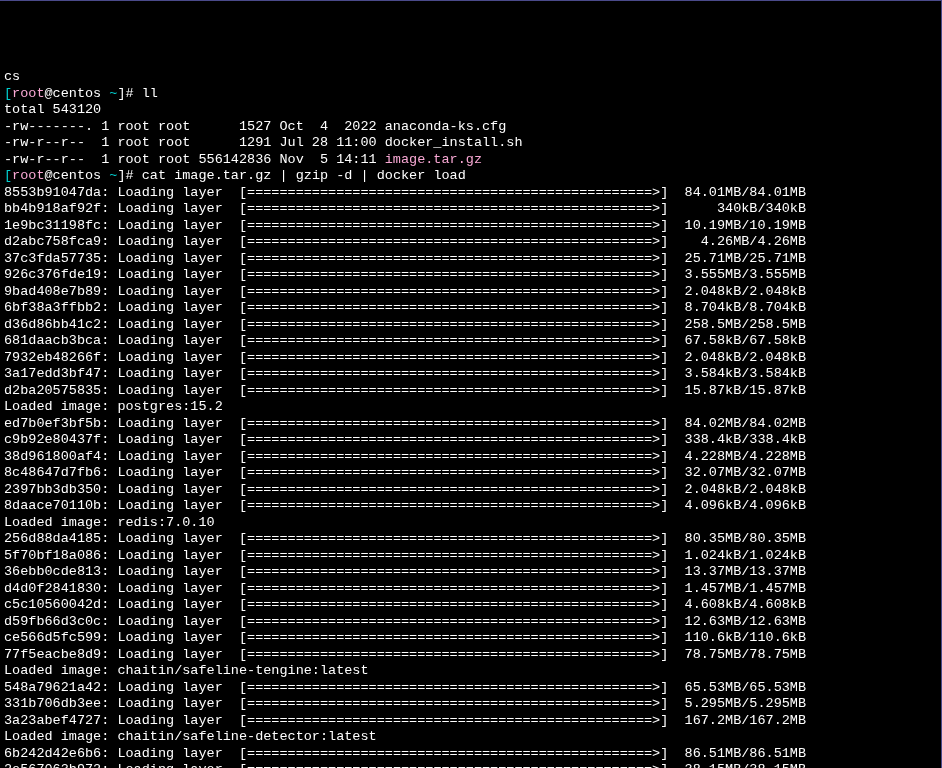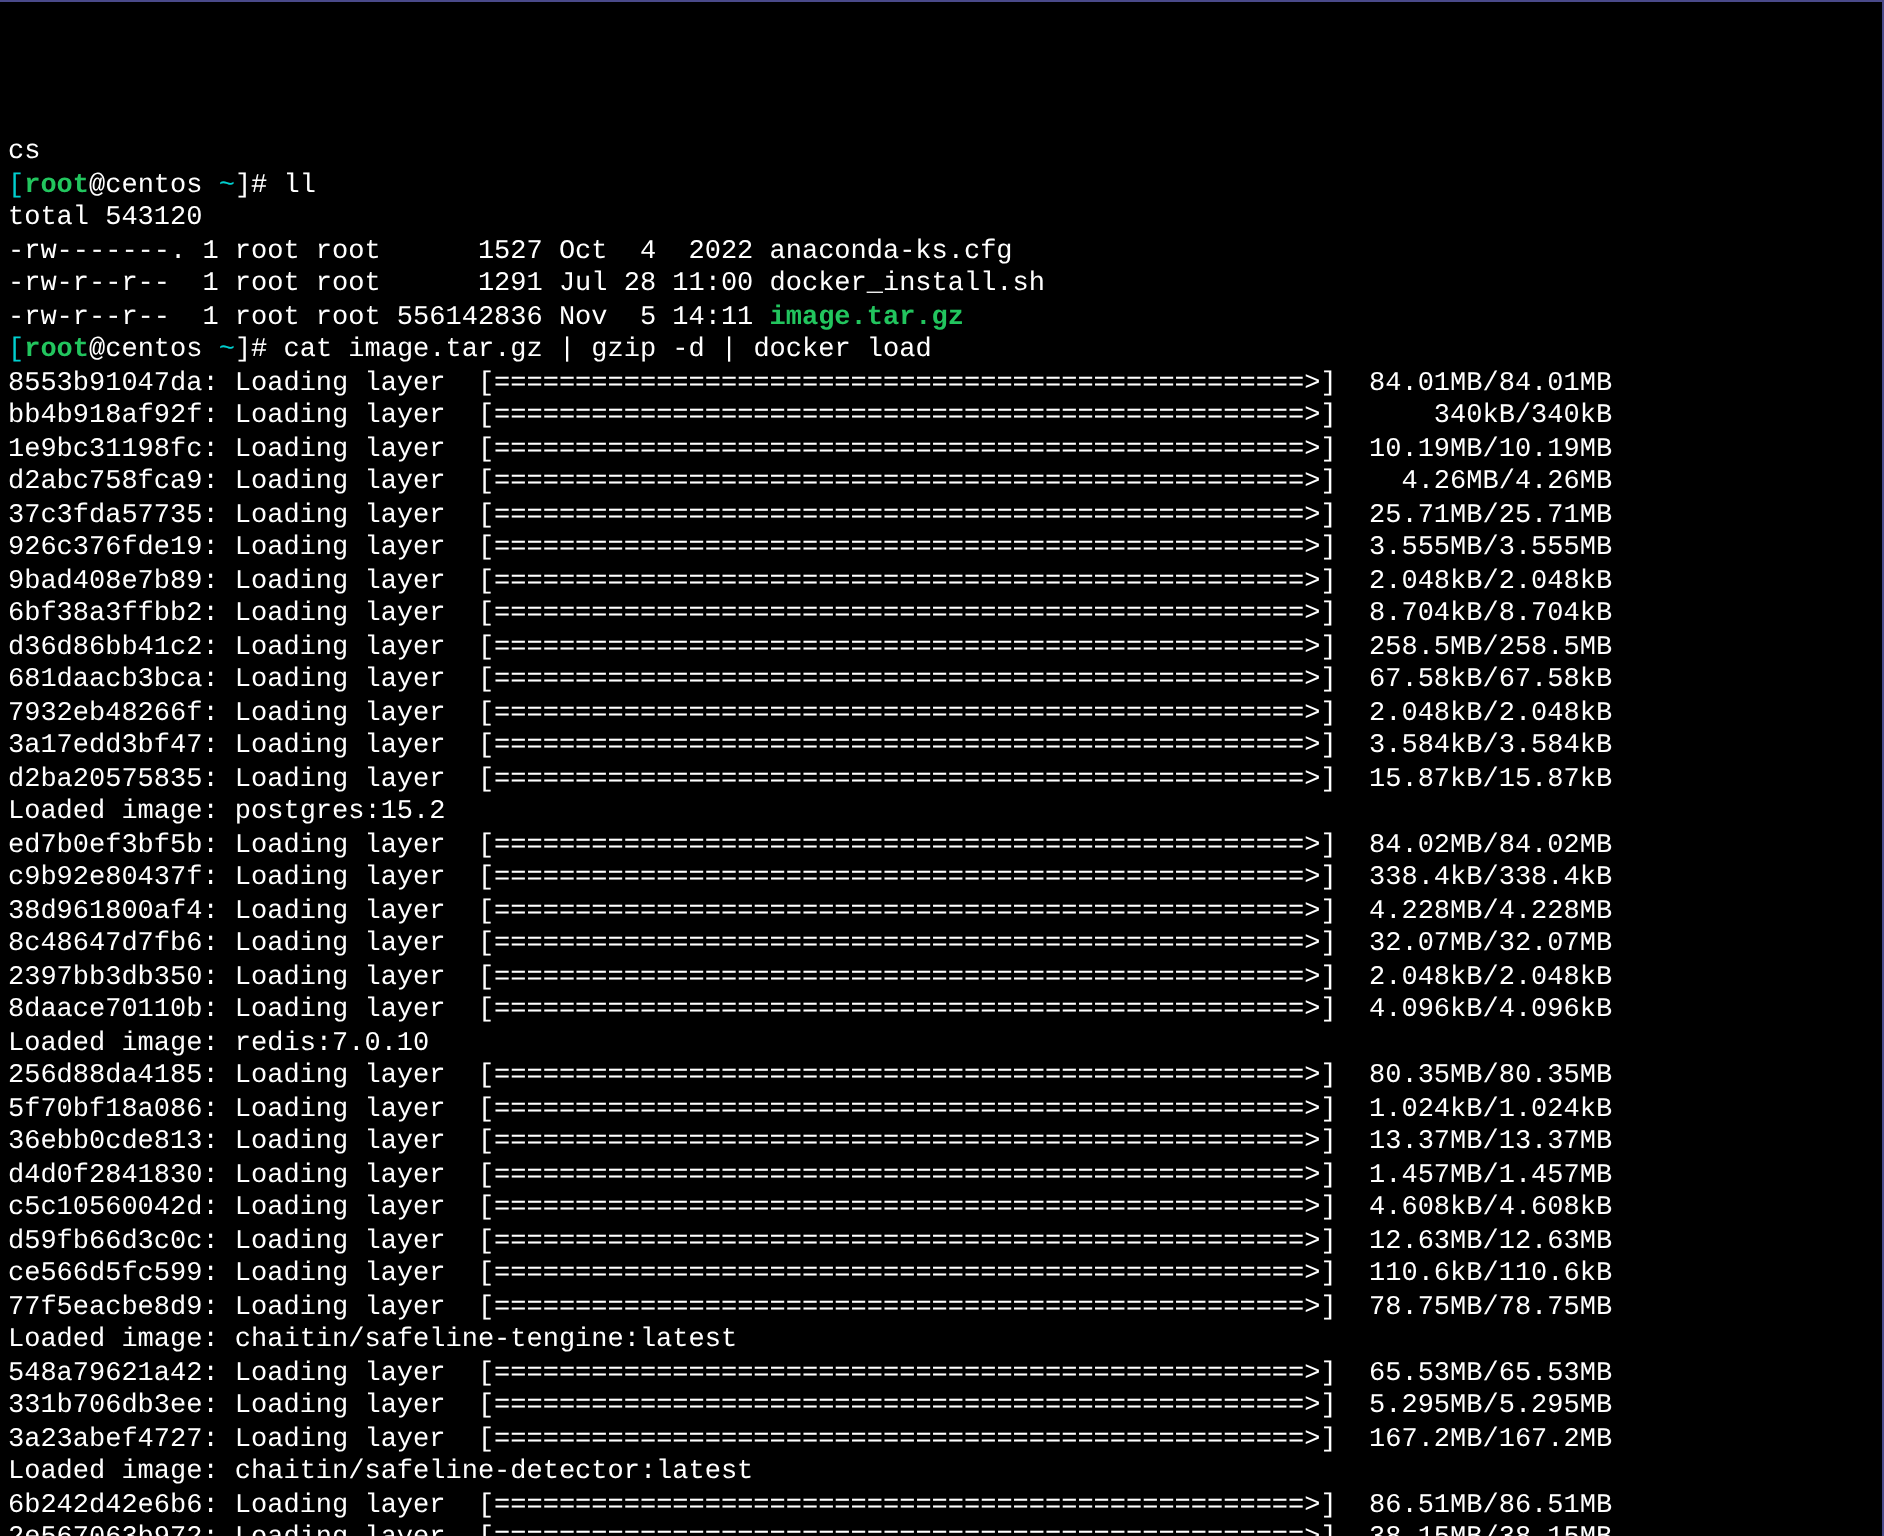--- a/index.html
+++ b/index.html
@@ -14,21 +14,21 @@
       font-size: 13.5px;
       line-height: 16.5px;
       padding: 2px 4px;
       white-space: pre;
       width: 942px;
       height: 768px;
       overflow: hidden;
       border-top: 1px solid #4a4a8a;
       border-right: 1px solid #4a4a8a;
     }
-    .red { color: #22c55e; font-weight: bold; }
+    .red { color: #f9a8d4; }
     .cyan { color: #00d0d0; }
     .white { color: #ffffff; }
     .line { display: block; }
   </style>
 </head>
 <body>
 
 
 
 <div id="terminal"><div class="line"><span class="white">cs</span></div><div class="line"><span class="cyan">[</span><span class="red">root</span><span class="white">@centos </span><span class="cyan">~</span><span class="white">]# </span><span class="white">ll</span></div><div class="line"><span class="white">total 543120</span></div><div class="line"><span class="white">-rw-------. 1 root root      1527 Oct  4  2022 </span><span class="white">anaconda-ks.cfg</span></div><div class="line"><span class="white">-rw-r--r--  1 root root      1291 Jul 28 11:00 </span><span class="white">docker_install.sh</span></div><div class="line"><span class="white">-rw-r--r--  1 root root 556142836 Nov  5 14:11 </span><span class="red">image.tar.gz</span></div><div class="line"><span class="cyan">[</span><span class="red">root</span><span class="white">@centos </span><span class="cyan">~</span><span class="white">]# </span><span class="white">cat image.tar.gz | gzip -d | docker load</span></div><div class="line"><span class="white">8553b91047da: Loading layer  </span><span class="white">[==================================================&gt;]</span><span class="white">  84.01MB/84.01MB</span></div><div class="line"><span class="white">bb4b918af92f: Loading layer  </span><span class="white">[==================================================&gt;]</span><span class="white">      340kB/340kB</span></div><div class="line"><span class="white">1e9bc31198fc: Loading layer  </span><span class="white">[==================================================&gt;]</span><span class="white">  10.19MB/10.19MB</span></div><div class="line"><span class="white">d2abc758fca9: Loading layer  </span><span class="white">[==================================================&gt;]</span><span class="white">    4.26MB/4.26MB</span></div><div class="line"><span class="white">37c3fda57735: Loading layer  </span><span class="white">[==================================================&gt;]</span><span class="white">  25.71MB/25.71MB</span></div><div class="line"><span class="white">926c376fde19: Loading layer  </span><span class="white">[==================================================&gt;]</span><span class="white">  3.555MB/3.555MB</span></div><div class="line"><span class="white">9bad408e7b89: Loading layer  </span><span class="white">[==================================================&gt;]</span><span class="white">  2.048kB/2.048kB</span></div><div class="line"><span class="white">6bf38a3ffbb2: Loading layer  </span><span class="white">[==================================================&gt;]</span><span class="white">  8.704kB/8.704kB</span></div><div class="line"><span class="white">d36d86bb41c2: Loading layer  </span><span class="white">[==================================================&gt;]</span><span class="white">  258.5MB/258.5MB</span></div><div class="line"><span class="white">681daacb3bca: Loading layer  </span><span class="white">[==================================================&gt;]</span><span class="white">  67.58kB/67.58kB</span></div><div class="line"><span class="white">7932eb48266f: Loading layer  </span><span class="white">[==================================================&gt;]</span><span class="white">  2.048kB/2.048kB</span></div><div class="line"><span class="white">3a17edd3bf47: Loading layer  </span><span class="white">[==================================================&gt;]</span><span class="white">  3.584kB/3.584kB</span></div><div class="line"><span class="white">d2ba20575835: Loading layer  </span><span class="white">[==================================================&gt;]</span><span class="white">  15.87kB/15.87kB</span></div><div class="line"><span class="white">Loaded image: postgres:15.2</span></div><div class="line"><span class="white">ed7b0ef3bf5b: Loading layer  </span><span class="white">[==================================================&gt;]</span><span class="white">  84.02MB/84.02MB</span></div><div class="line"><span class="white">c9b92e80437f: Loading layer  </span><span class="white">[==================================================&gt;]</span><span class="white">  338.4kB/338.4kB</span></div><div class="line"><span class="white">38d961800af4: Loading layer  </span><span class="white">[==================================================&gt;]</span><span class="white">  4.228MB/4.228MB</span></div><div class="line"><span class="white">8c48647d7fb6: Loading layer  </span><span class="white">[==================================================&gt;]</span><span class="white">  32.07MB/32.07MB</span></div><div class="line"><span class="white">2397bb3db350: Loading layer  </span><span class="white">[==================================================&gt;]</span><span class="white">  2.048kB/2.048kB</span></div><div class="line"><span class="white">8daace70110b: Loading layer  </span><span class="white">[==================================================&gt;]</span><span class="white">  4.096kB/4.096kB</span></div><div class="line"><span class="white">Loaded image: redis:7.0.10</span></div><div class="line"><span class="white">256d88da4185: Loading layer  </span><span class="white">[==================================================&gt;]</span><span class="white">  80.35MB/80.35MB</span></div><div class="line"><span class="white">5f70bf18a086: Loading layer  </span><span class="white">[==================================================&gt;]</span><span class="white">  1.024kB/1.024kB</span></div><div class="line"><span class="white">36ebb0cde813: Loading layer  </span><span class="white">[==================================================&gt;]</span><span class="white">  13.37MB/13.37MB</span></div><div class="line"><span class="white">d4d0f2841830: Loading layer  </span><span class="white">[==================================================&gt;]</span><span class="white">  1.457MB/1.457MB</span></div><div class="line"><span class="white">c5c10560042d: Loading layer  </span><span class="white">[==================================================&gt;]</span><span class="white">  4.608kB/4.608kB</span></div><div class="line"><span class="white">d59fb66d3c0c: Loading layer  </span><span class="white">[==================================================&gt;]</span><span class="white">  12.63MB/12.63MB</span></div><div class="line"><span class="white">ce566d5fc599: Loading layer  </span><span class="white">[==================================================&gt;]</span><span class="white">  110.6kB/110.6kB</span></div><div class="line"><span class="white">77f5eacbe8d9: Loading layer  </span><span class="white">[==================================================&gt;]</span><span class="white">  78.75MB/78.75MB</span></div><div class="line"><span class="white">Loaded image: chaitin/safeline-tengine:latest</span></div><div class="line"><span class="white">548a79621a42: Loading layer  </span><span class="white">[==================================================&gt;]</span><span class="white">  65.53MB/65.53MB</span></div><div class="line"><span class="white">331b706db3ee: Loading layer  </span><span class="white">[==================================================&gt;]</span><span class="white">  5.295MB/5.295MB</span></div><div class="line"><span class="white">3a23abef4727: Loading layer  </span><span class="white">[==================================================&gt;]</span><span class="white">  167.2MB/167.2MB</span></div><div class="line"><span class="white">Loaded image: chaitin/safeline-detector:latest</span></div><div class="line"><span class="white">6b242d42e6b6: Loading layer  </span><span class="white">[==================================================&gt;]</span><span class="white">  86.51MB/86.51MB</span></div><div class="line"><span class="white">2e567063b972: Loading layer  </span><span class="white">[==================================================&gt;]</span><span class="white">  38.15MB/38.15MB</span></div></div>

